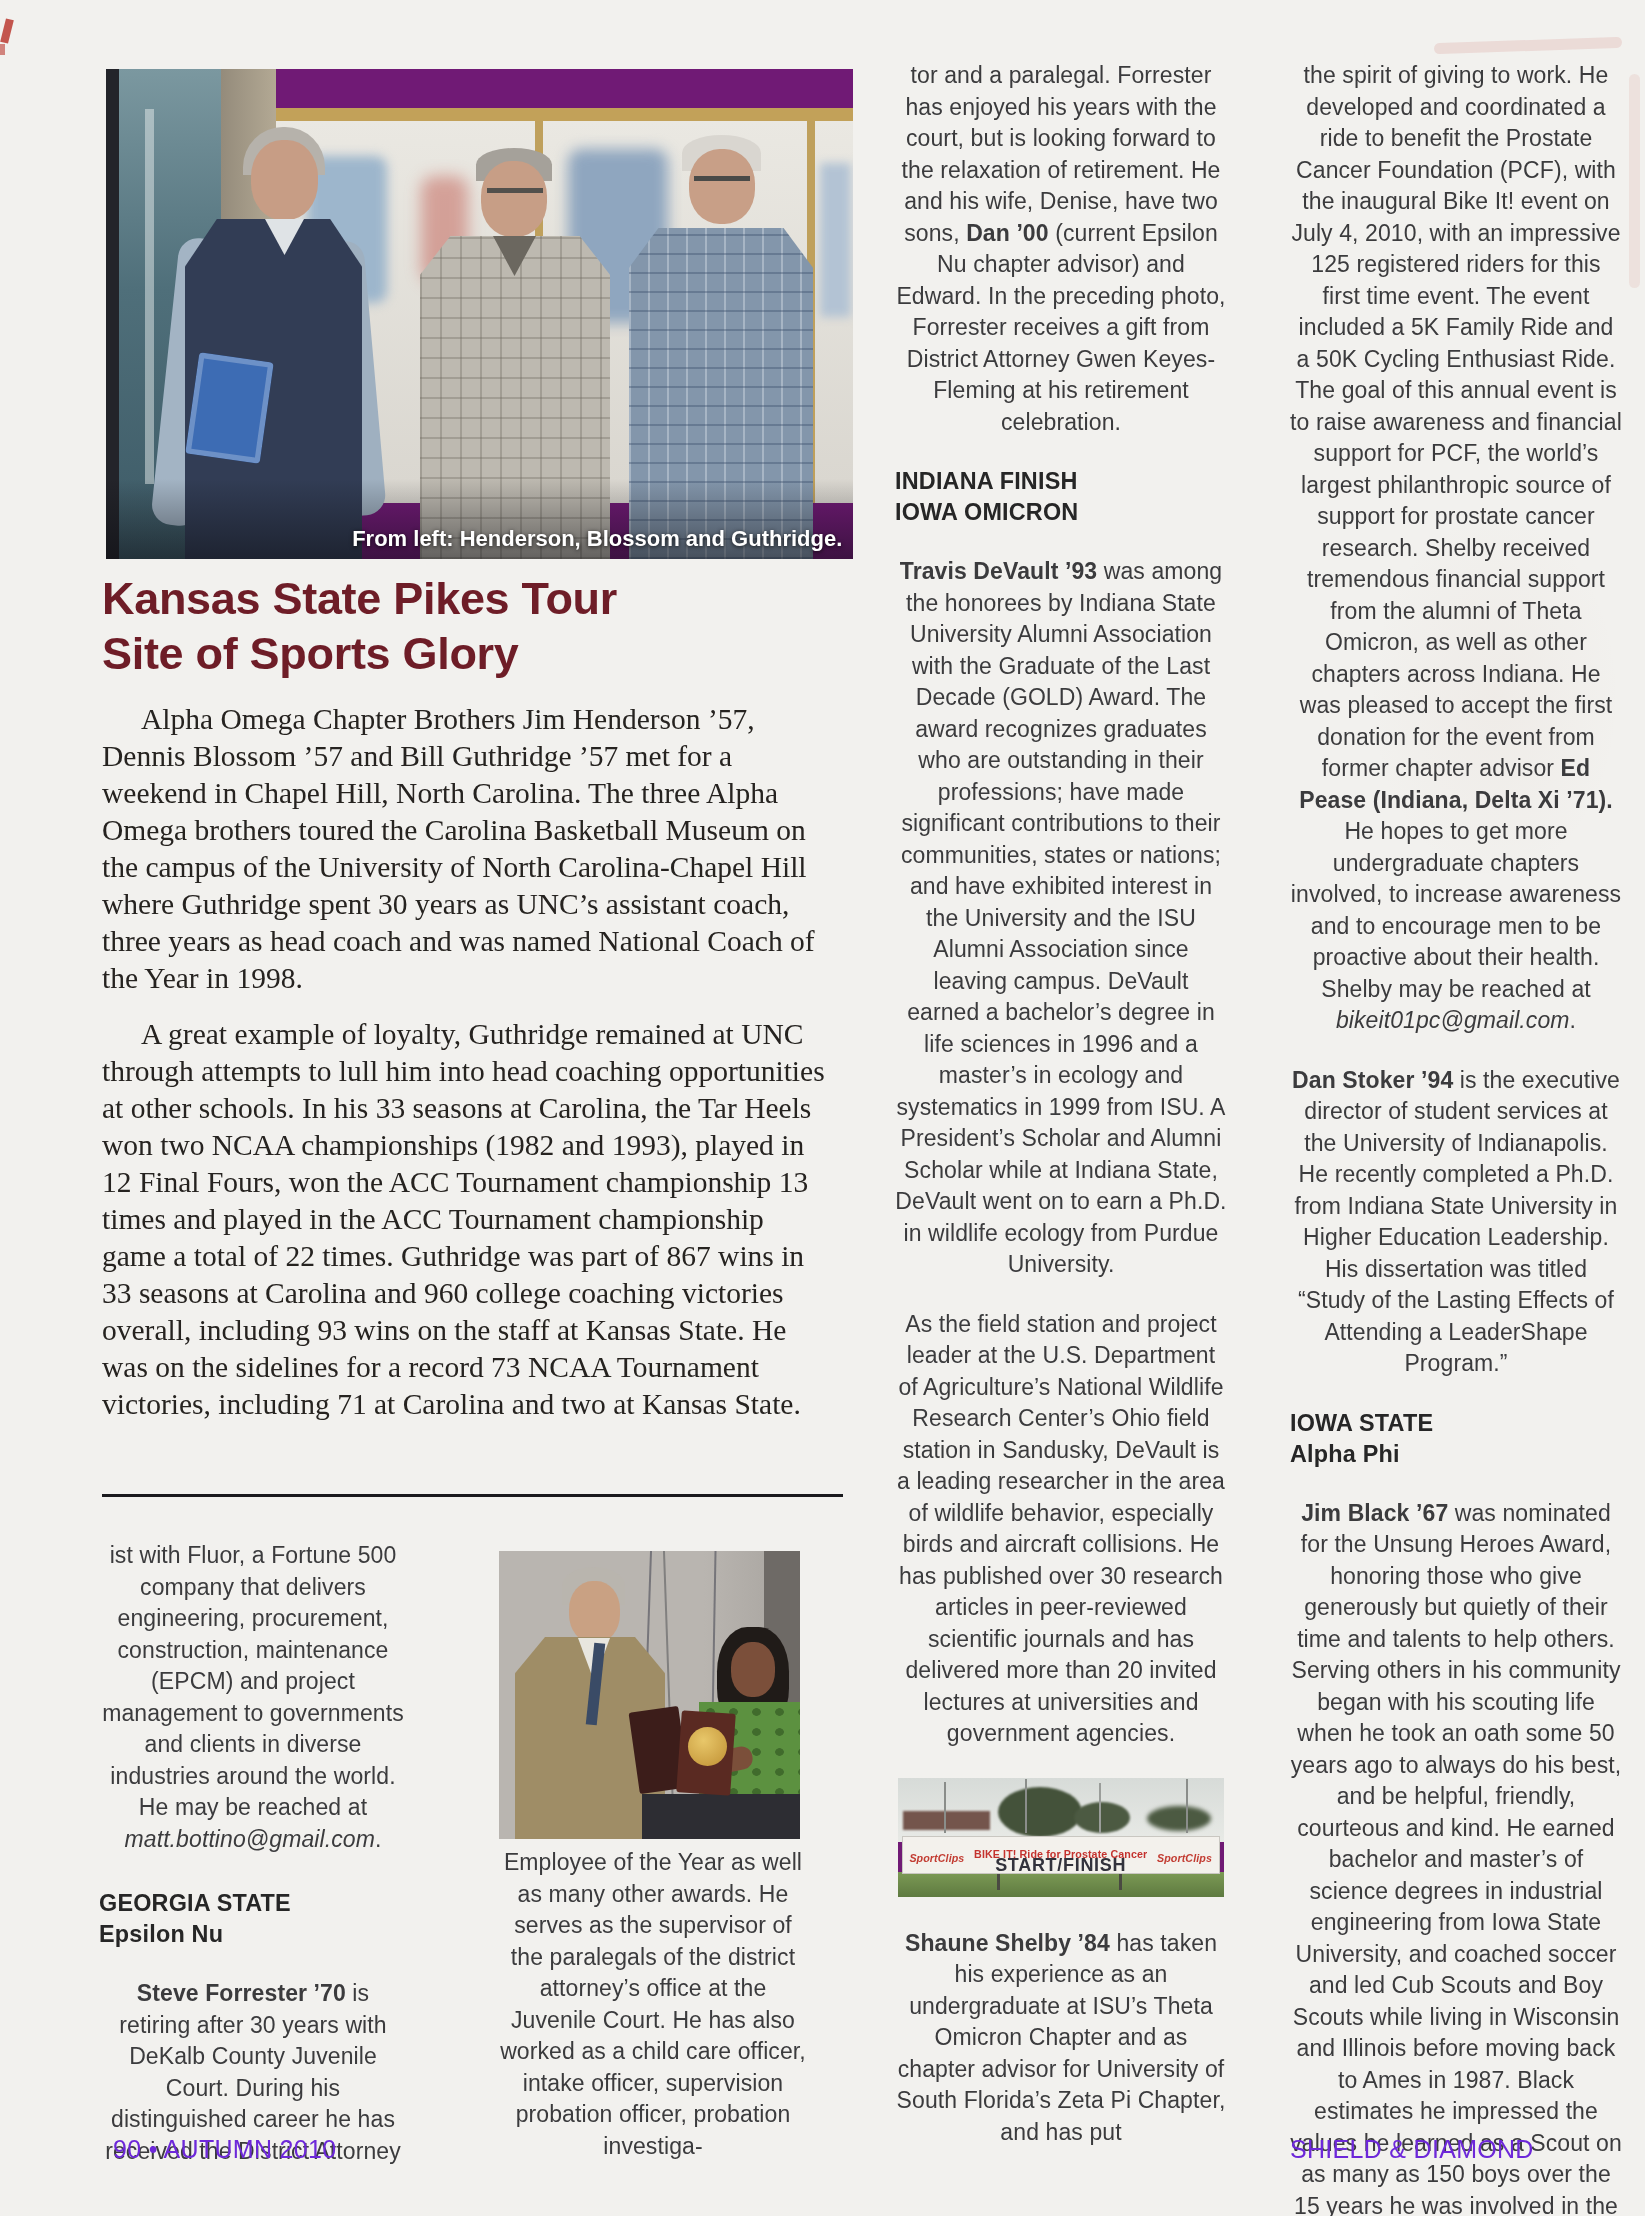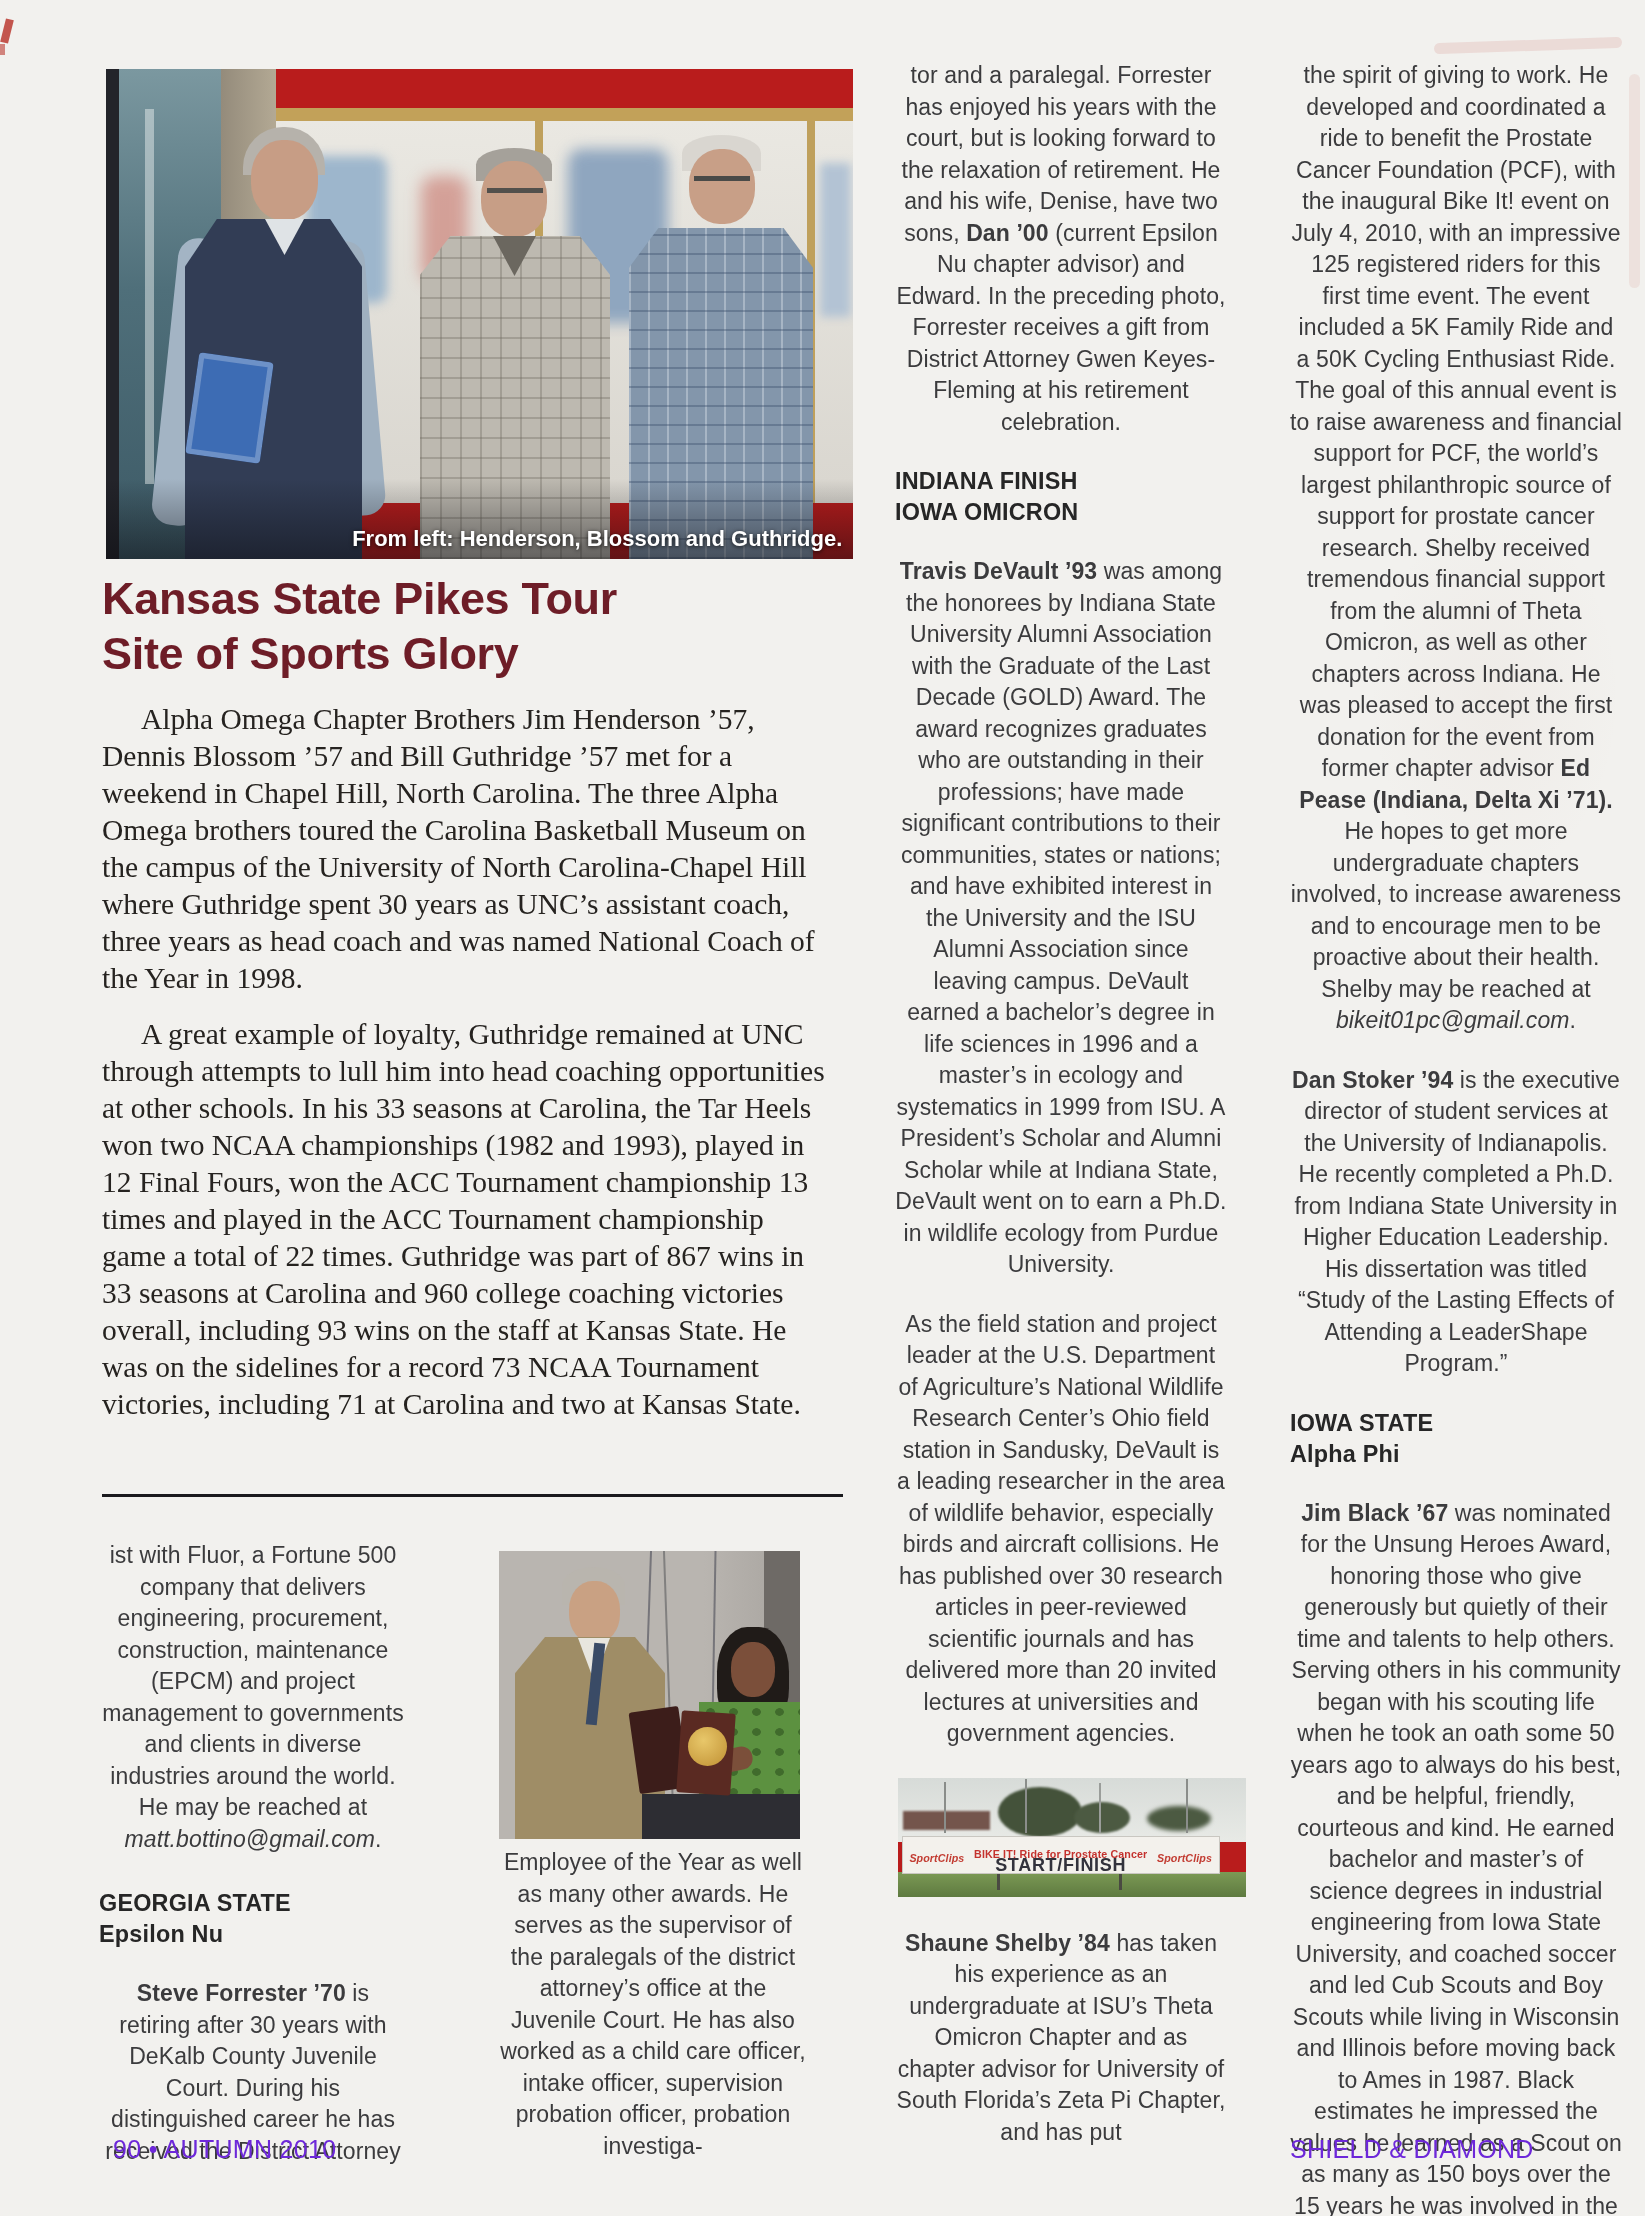--- a/index.html
+++ b/index.html
@@ -12,21 +12,21 @@
   
   .serif-block{font-family:"Liberation Serif",serif;font-size:29.5px;line-height:37px;color:#262320;}
   .serif-block p{margin:0 0 19px 0;text-indent:39px;}
   .sans-col{font-size:23px;line-height:31.5px;color:#3b3b3d;letter-spacing:0.1px;}
   .sans-col p{margin:0 0 28px 0;text-align:center;}
   .subhead{font-weight:700;font-size:23.4px;line-height:31px;color:#262626;letter-spacing:0.2px;margin:5.4px 0 28px 0;}
   .headline{font-weight:700;font-size:45px;line-height:55px;letter-spacing:-0.3px;}
   .footer-text{font-size:25px;color:#6d28d9;letter-spacing:0.3px;}
   
   figure{margin:0;}
-  .photo{position:absolute;overflow:hidden;background:#b91c1c;}
+  .photo{position:absolute;overflow:hidden;background:#701a75;}
   .photo div{position:absolute;}
   
   .m-strip{left:0;top:0;width:13.4px;height:100%;background:#23242a;}
   .m-win{left:13.4px;top:0;width:102px;height:100%;background:linear-gradient(180deg,#7b98a0,#4f6f7a 45%,#3d5a66);}
   .m-winline{left:39px;top:40px;width:9.4px;height:375px;background:rgba(230,235,235,.5);}
   .m-pillar{left:115px;top:0;width:55px;height:100%;background:linear-gradient(90deg,#948b7b,#b3a994);}
   .m-goldbar{left:170px;top:39px;width:577px;height:13.4px;background:#c2a159;}
   .m-case{left:170px;top:52px;width:577px;height:382px;background:linear-gradient(180deg,#eae8e2,#d9d6cf);}
   .m-gold-v1{left:429px;top:52px;width:8px;height:382px;background:#bfa05c;}
   .m-gold-v2{left:701px;top:52px;width:8px;height:382px;background:#bfa05c;}
@@ -189,21 +189,21 @@
 
 <div class="abs sans-col" style="left:895px;top:60px;width:332px;">
   <p><span>tor and a paralegal. Forrester has enjoyed his years with the court, but is looking forward to the relaxation of retirement. He and his wife, Denise, have two sons, </span><span style="font-weight: 700;">Dan ’00</span><span> (current Epsilon Nu chapter advisor) and Edward. In the preceding photo, Forrester receives a gift from District Attorney Gwen Keyes-Fleming at his retirement celebration.</span></p>
   <div class="subhead">
     <div>INDIANA FINISH</div>
     <div>IOWA OMICRON</div>
   </div>
   <p><span style="font-weight: 700;">Travis DeVault ’93</span><span> was among the honorees by Indiana State University Alumni Association with the Graduate of the Last Decade (GOLD) Award. The award recognizes graduates who are outstanding in their professions; have made significant contributions to their communities, states or nations; and have exhibited interest in the University and the ISU Alumni Association since leaving campus. DeVault earned a bachelor’s degree in life sciences in 1996 and a master’s in ecology and systematics in 1999 from ISU. A President’s Scholar and Alumni Scholar while at Indiana State, DeVault went on to earn a Ph.D. in wildlife ecology from Purdue University.</span></p>
   <p>As the field station and project leader at the U.S. Department of Agriculture’s National Wildlife Research Center’s Ohio field station in Sandusky, DeVault is a leading researcher in the area of wildlife behavior, especially birds and aircraft collisions. He has published over 30 research articles in peer-reviewed scientific journals and has delivered more than 20 invited lectures at universities and government agencies.</p>
 
-  <figure class="photo" style="position:relative;left:2.7px;top:0;width:326px;height:119px;margin:4px 0 31px 0;display:block;padding-left:22px;">
+  <figure class="photo" style="position:relative;left:2.7px;top:0;width:326px;height:119px;margin:4px 0 31px 0;display:block;">
     <div class="b-sky"></div>
     <div class="b-bldg"></div>
     <div class="b-tree1"></div>
     <div class="b-tree2"></div>
     <div class="b-tree3"></div>
     <div class="b-pole1"></div>
     <div class="b-pole2"></div>
     <div class="b-pole3"></div>
     <div class="b-pole4"></div>
     <div class="b-grass"></div>

